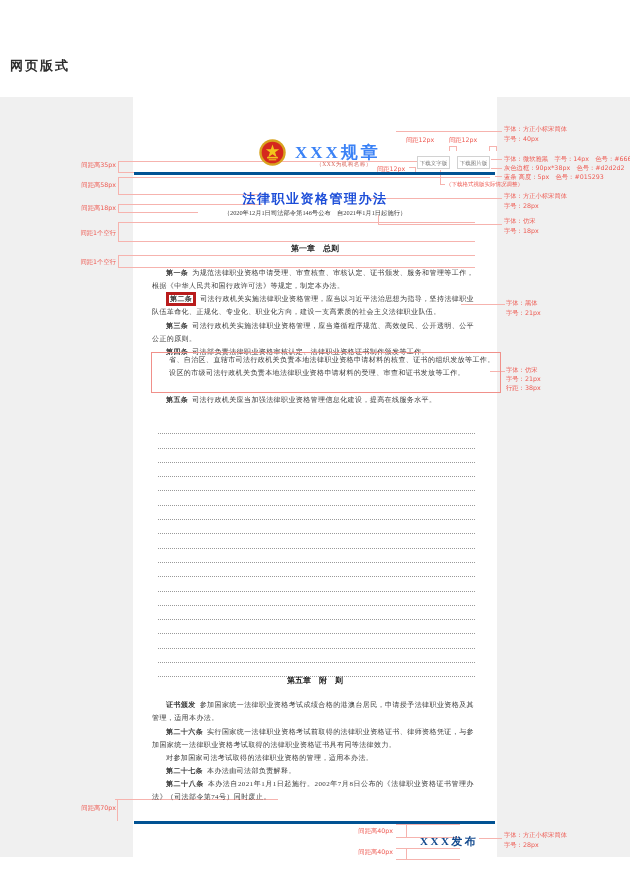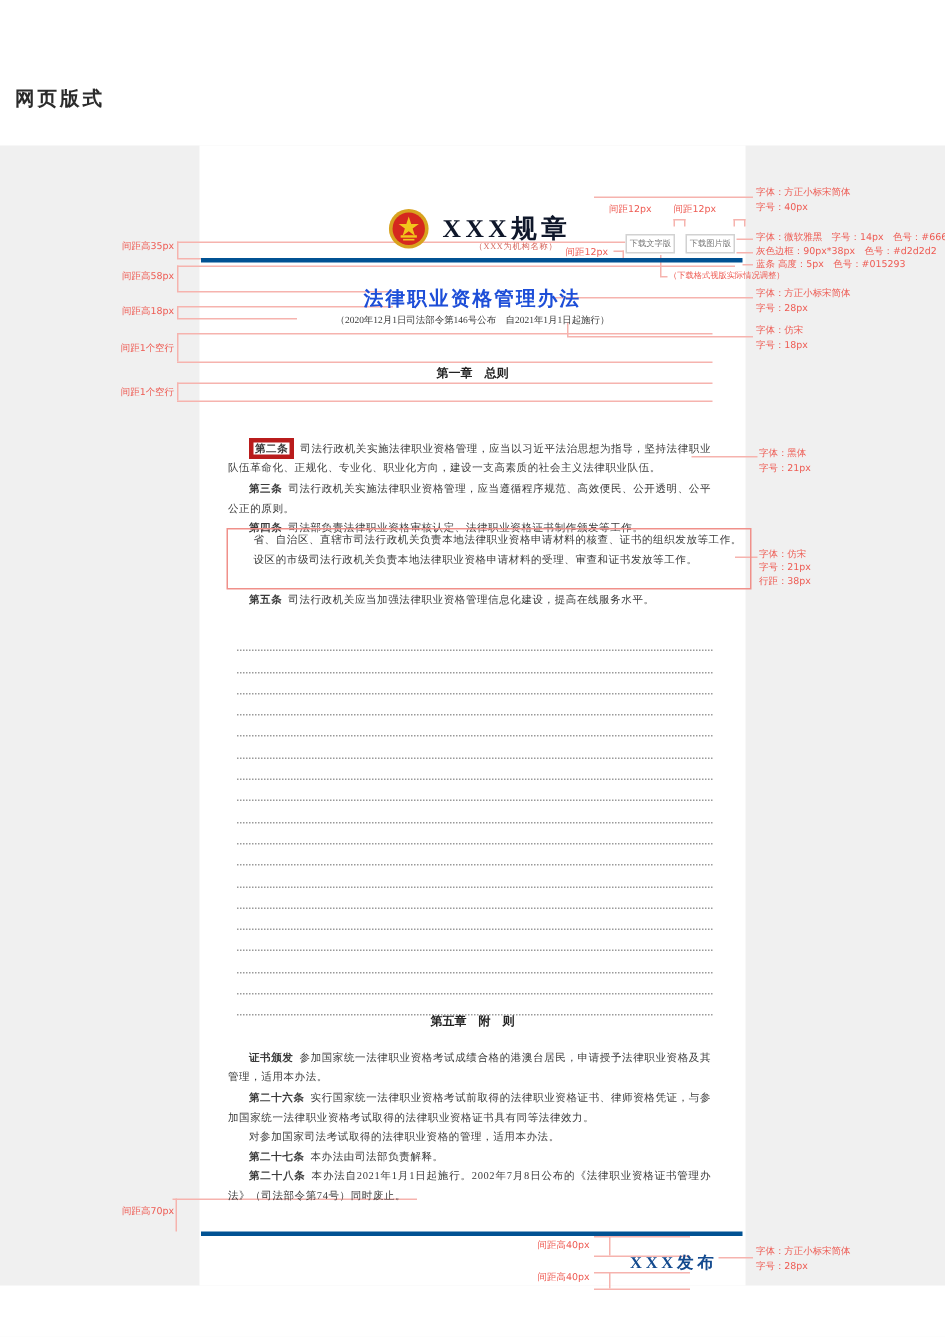--- a/index.html
+++ b/index.html
@@ -10,21 +10,21 @@
   .page-label{position:absolute;left:10px;top:57px;font-size:13px;font-weight:bold;
               letter-spacing:2px;color:#2b2b2b;}
   
   .hl{position:absolute;height:1px;background:#f6b3ae;}
   .vl{position:absolute;width:1px;background:#f6b3ae;}
   .ann{position:absolute;color:#ee5a52;font-family:"DejaVu Sans","Liberation Sans",sans-serif;
        font-size:6.3px;line-height:9px;white-space:nowrap;}
   .ann-r{text-align:right;}
   
   .org-title{position:absolute;left:295px;top:141px;font-size:17px;font-weight:bold;
-             color:#0f172a;letter-spacing:3px;white-space:nowrap;}
+             color:#3b82f6;letter-spacing:3px;white-space:nowrap;}
   .org-note{position:absolute;left:299px;top:161px;width:90px;text-align:center;
             font-size:5.5px;color:#d5655b;letter-spacing:0.5px;}
   .emblem{position:absolute;left:259px;top:139px;width:27px;height:27px;}
   .dlbtn{position:absolute;top:156px;width:33px;height:13px;border:1px solid #d2d2d2;
          background:#fff;font-size:5.5px;color:#777;text-align:center;line-height:13px;
          font-family:"DejaVu Sans","Liberation Sans",sans-serif;padding:0;box-sizing:border-box;}
   .bluebar{position:absolute;height:3px;background:#015293;}
   
   .doc-title{position:absolute;left:133px;top:190px;width:364px;text-align:center;
              font-size:13px;font-weight:bold;letter-spacing:1.5px;color:#1d4ed8;}
@@ -114,20 +114,21 @@
   <div class="org-title">XXX规章</div>
   <div class="org-note">（XXX为机构名称）</div>
   <button class="dlbtn" style="left:417px">下载文字版</button>
   <button class="dlbtn" style="left:457px">下载图片版</button>
   <div class="bluebar" style="left:134px;top:172px;width:361px"></div>
 
   <div class="doc-title">法律职业资格管理办法</div>
   <div class="date-line">（2020年12月1日司法部令第146号公布　自2021年1月1日起施行）</div>
   <div class="chapter" style="top:243px">第一章　总则</div>
 
+  <p class="doc-p" style="top:267px"><span class="num">第一条</span><span>为规范法律职业资格申请受理、审查核查、审核认定、证书颁发、服务和管理等工作，根据《中华人民共和国行政许可法》等规定，制定本办法。</span></p>
   <p class="doc-p" style="top:293px"><span class="num boxed">第二条</span><span>司法行政机关实施法律职业资格管理，应当以习近平法治思想为指导，坚持法律职业队伍革命化、正规化、专业化、职业化方向，建设一支高素质的社会主义法律职业队伍。</span></p>
   <p class="doc-p" style="top:320px"><span class="num">第三条</span><span>司法行政机关实施法律职业资格管理，应当遵循程序规范、高效便民、公开透明、公平公正的原则。</span></p>
   <p class="doc-p" style="top:346px"><span class="num">第四条</span><span>司法部负责法律职业资格审核认定、法律职业资格证书制作颁发等工作。</span></p>
 
   <div class="hbox">
     <p>省、自治区、直辖市司法行政机关负责本地法律职业资格申请材料的核查、证书的组织发放等工作。</p>
     <p>设区的市级司法行政机关负责本地法律职业资格申请材料的受理、审查和证书发放等工作。</p>
   </div>
 
   <p class="doc-p" style="top:394px"><span class="num">第五条</span><span>司法行政机关应当加强法律职业资格管理信息化建设，提高在线服务水平。</span></p>

